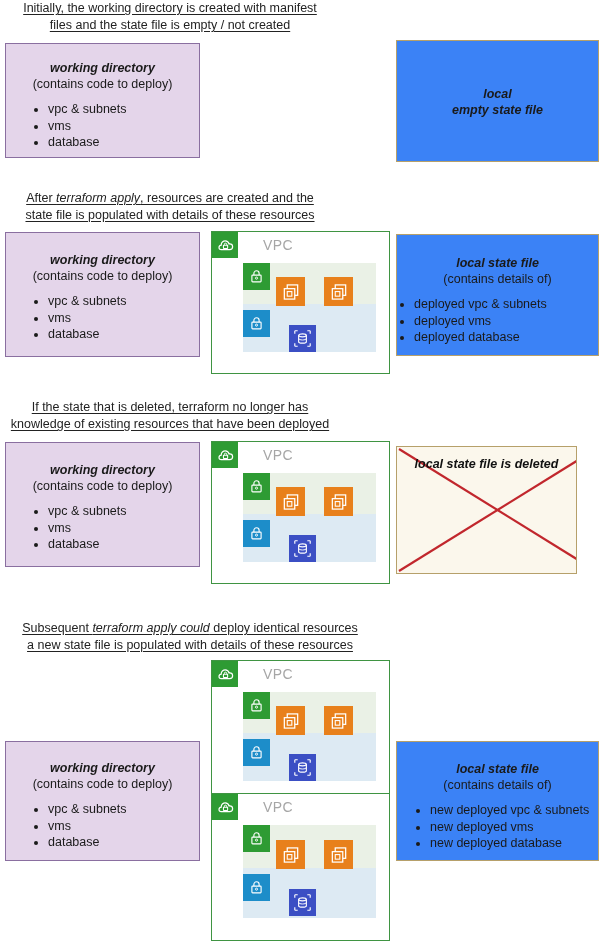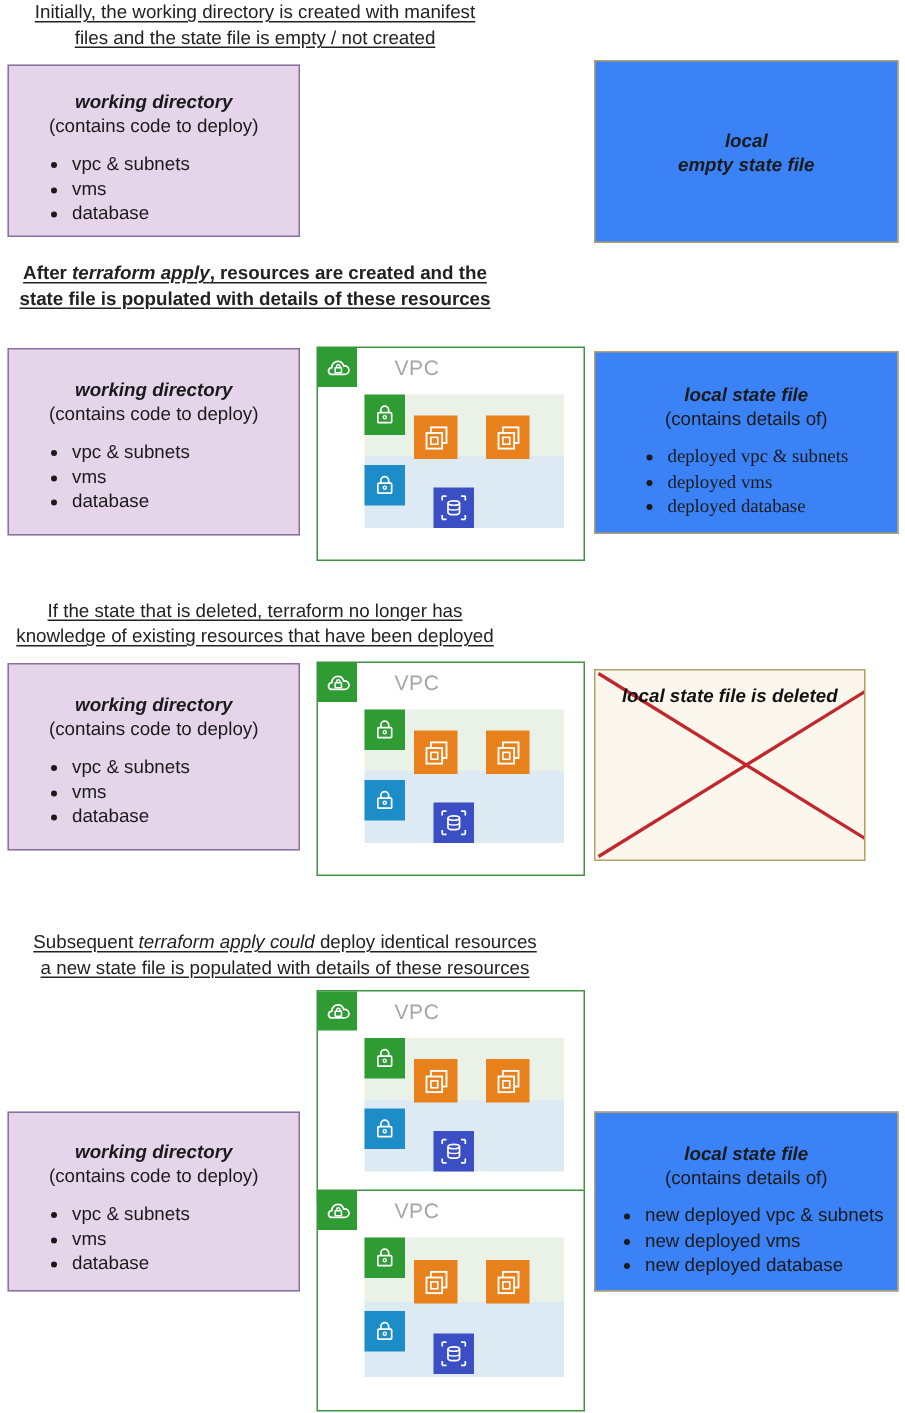--- a/index.html
+++ b/index.html
@@ -65,21 +65,21 @@
     font-size: 12.5px;
     line-height: 16px;
   }
   .box-list {
     margin: 10px 0 0 0;
     padding: 0 0 0 42px;
     font-size: 12.5px;
     line-height: 15.5px;
   }
   .box-list li { margin: 0 0 1px 0; }
-  .box-list.narrow { padding-left: 48px; font-family: Liberation Serif, serif; }
+  .box-list.narrow { padding-left: 17px; }
 
   .box-inner {
     padding-top: 16px;
   }
 
   .deleted-label {
     position: absolute;
     left: 0; right: 0;
     top: 10px;
     text-align: center;
@@ -158,21 +158,21 @@
   </div>
 </div>
 
 <div class="box box-yellow" style="left:396px; top:40px; width:203px; height:122px;">
   <div style="padding-top:45px;">
     <div class="box-title">local</div>
     <div class="box-title">empty state file</div>
   </div>
 </div>
 
-<div class="caption" style="left:0; top:174px; width:340px;font-weight:bold;">
+<div class="caption" style="left:0; top:190px; width:340px;">
   <span class="line"><span>After </span><i>terraform apply</i><span>, resources are created and the</span></span><br>
   <span class="line"><span>state file is populated with details of these resources</span></span>
 </div>
 
 <div class="box box-purple" style="left:5px; top:232px; width:195px; height:125px;">
   <div class="box-inner" style="padding-top:19px;">
     <div class="box-title">working directory</div>
     <div class="box-sub">(contains code to deploy)</div>
     <ul class="box-list">
       <li>vpc &amp; subnets</li>

